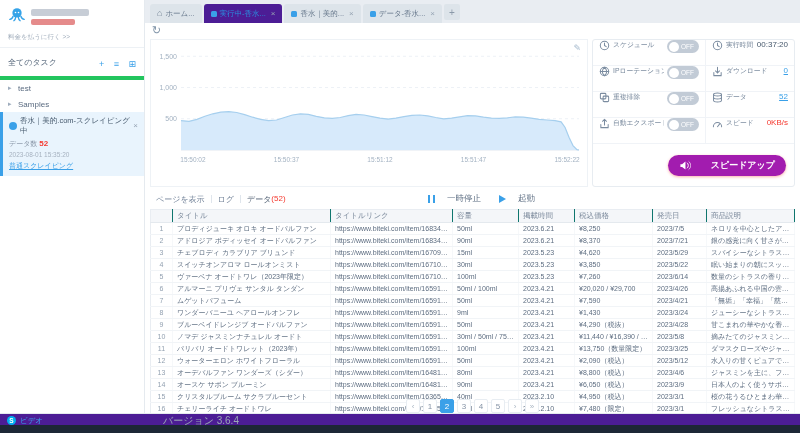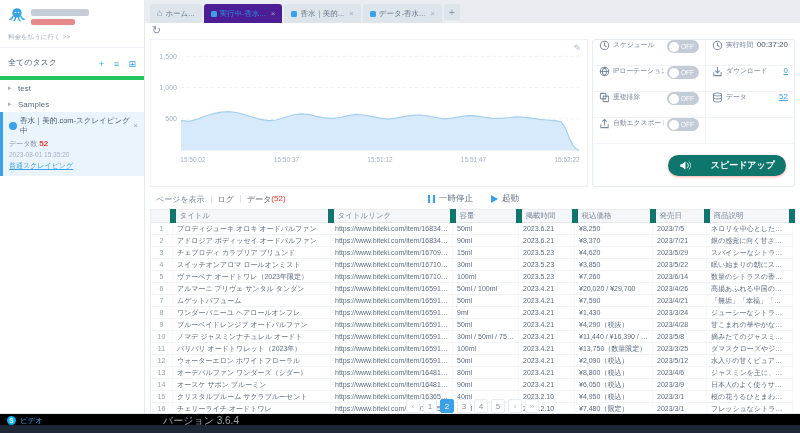--- a/index.html
+++ b/index.html
@@ -57,46 +57,46 @@
   .p-ico{flex:none;display:inline-flex}
   .p-lab{font-size:6.8px;color:#76879b;flex:1;white-space:nowrap;overflow:hidden}
   .toggle{flex:none;width:32px;height:13px;border-radius:7px;background:#c2cbd6;position:relative;display:inline-block;cursor:pointer}
   .toggle i{position:absolute;left:1.5px;top:1.5px;width:10px;height:10px;border-radius:50%;background:#fff}
   .toggle em{position:absolute;right:5px;top:0;line-height:13px;font-size:6.5px;color:#fff;font-style:normal}
   .p-val{font-size:8px;white-space:nowrap}
   .v-plain{color:#46586c}
   .v-link{color:#3aa0e8;text-decoration:underline;cursor:pointer}
   .v-danger{color:#f5392f}
   .sp-foot{height:42px;display:flex;align-items:center;justify-content:flex-end;padding:0 8px}
-  .speedup{display:inline-flex;align-items:center;gap:20px;height:21px;padding:0 11px;background:#0f766e;border:none;border-radius:12px;color:#fff;font-size:9px;font-weight:bold;cursor:pointer;font-family:inherit;box-shadow:0 1px 3px rgba(245,57,47,.4)}
+  .speedup{display:inline-flex;align-items:center;gap:20px;height:21px;padding:0 11px;background:#a21caf;border:none;border-radius:12px;color:#fff;font-size:9px;font-weight:bold;cursor:pointer;font-family:inherit;box-shadow:0 1px 3px rgba(245,57,47,.4)}
 
   .toolbar{position:absolute;left:5px;top:168px;width:645px;height:16px;display:flex;align-items:center}
   .tb-tab{font-size:8px;color:#74849a;padding:0 6px;cursor:pointer;display:inline-flex}
   .tb-tab.active span{color:#49596d}
   .vsep{width:1px;height:8px;background:#dfe5ec}
   .red{color:#f5392f;font-style:normal}
   .tb-actions{position:absolute;left:278px;display:flex;gap:18px;align-items:center}
-  .tb-btn{display:flex;align-items:center;gap:4px;font-size:8.5px;color:#5d6e83;cursor:pointer}
+  .tb-btn{display:flex;align-items:center;gap:12px;font-size:8.5px;color:#5d6e83;cursor:pointer}
   .pause-icon{width:7px;height:8px;border-left:2px solid #3aa0e8;border-right:2px solid #3aa0e8}
   .play-icon{width:0;height:0;border-left:7px solid #3aa0e8;border-top:4px solid transparent;border-bottom:4px solid transparent}
   .tb-help{position:absolute;right:2px;display:flex;align-items:center;gap:3px;color:#3aa0e8;font-size:7.5px;cursor:pointer}
   .q{width:9px;height:9px;border-radius:50%;background:#3aa0e8;color:#fff;font-size:6.5px;line-height:9px;text-align:center;font-style:normal;flex:none}
 
   .grid{position:absolute;left:5px;top:186px;width:645px;border-collapse:collapse;table-layout:fixed;background:#fff;border:1px solid #e9edf2}
-  .grid th{background:#f4f6f9;color:#7c8a9c;font-weight:normal;text-align:left;padding:0 4px;height:13px;border-right:6px solid #0f766e;border-bottom:1px solid #e4e9ee;font-size:7.5px;white-space:nowrap;overflow:hidden}
+  .grid th{background:#f4f6f9;color:#7c8a9c;font-weight:normal;text-align:left;padding:0 4px;height:13px;border-right:1px solid #0f766e;border-bottom:1px solid #e4e9ee;font-size:7.5px;white-space:nowrap;overflow:hidden}
   .grid td{color:#5d6d81;padding:0 4px;height:11px;line-height:11px;border-bottom:1px solid #f1f4f7;border-right:1px solid #f6f8fa;white-space:nowrap;overflow:hidden;text-overflow:ellipsis;font-size:7px}
   .grid .num{color:#93a1b1;text-align:center;padding:0 1px}
 
   .pagination{position:absolute;left:5px;top:376px;width:645px;display:flex;justify-content:center;gap:3px}
   .pg{min-width:14px;height:14px;line-height:13px;text-align:center;font-size:8px;color:#8593a5;background:#fff;border:1px solid #e8edf2;border-radius:2px;padding:0 2px;cursor:pointer}
   .pg.act{background:#3aa0e8;border-color:#3aa0e8;color:#fff}
   .pg.nav{color:#aab6c3}
 
   
-  .statusbar{position:absolute;left:0;top:413px;width:800px;height:12px;background:#000000;border-top:1px solid #e5eaef}
+  .statusbar{position:absolute;left:0;top:413px;width:800px;height:12px;background:#4c1d95;border-top:1px solid #e5eaef}
   .skype{position:absolute;left:7px;top:2px;width:9px;height:9px;border-radius:50%;background:#00aff0;color:#fff;font-size:6.5px;line-height:9px;text-align:center;font-weight:bold;cursor:pointer}
   .video{position:absolute;left:20px;top:2px;font-size:7.5px;color:#3aa0e8;cursor:pointer}
   .ver{position:absolute;left:163px;top:0;font-size:10px;color:#9aa7b5}
   .os-strip{position:absolute;left:0;top:425px;width:800px;height:8px;background:#1d2736}
 </style>
 </head>
 <body>
 
 <div class="app">
 
@@ -281,20 +281,30 @@
                   <path d="M2 7v3.5h8V7"></path>
                   <path d="M6 1.5v6M3.8 3.6L6 1.4l2.2 2.2"></path>
                 </svg>
               </span>
               <span class="p-lab">自動エクスポート</span>
               <span class="toggle">
                 <i></i>
                 <em>OFF</em>
               </span>
             </div>
+            <div class="p-cell pc-r">
+              <span class="p-ico">
+                <svg width="11" height="11" viewBox="0 0 12 12" fill="none" stroke="#7b8ca0" stroke-width="1.1" stroke-linecap="round" stroke-linejoin="round">
+                  <path d="M1.5 9.5a4.5 4.5 0 019 0"></path>
+                  <path d="M6 9.5L8.6 6.2"></path>
+                </svg>
+              </span>
+              <span class="p-lab">スピード</span>
+              <span class="p-val v-danger">0KB/s</span>
+            </div>
           </div>
         </div>
       <div class="sp-foot">
         <button class="speedup">
           <svg width="12" height="11" viewBox="0 0 13 12">
             <path d="M1.5 4.5v3h1.8l3.7 2.8V1.7L3.3 4.5z" fill="#fff"></path>
             <path d="M9 3.2c1.6 1.2 1.6 4.4 0 5.6" stroke="#fff" stroke-width="1" fill="none" stroke-linecap="round"></path>
             <path d="M10.8 1.8c2.6 2 2.6 6.4 0 8.4" stroke="#fff" stroke-width="1" fill="none" stroke-linecap="round" opacity=".8"></path>
           </svg>
           <span>スピードアップ</span>

